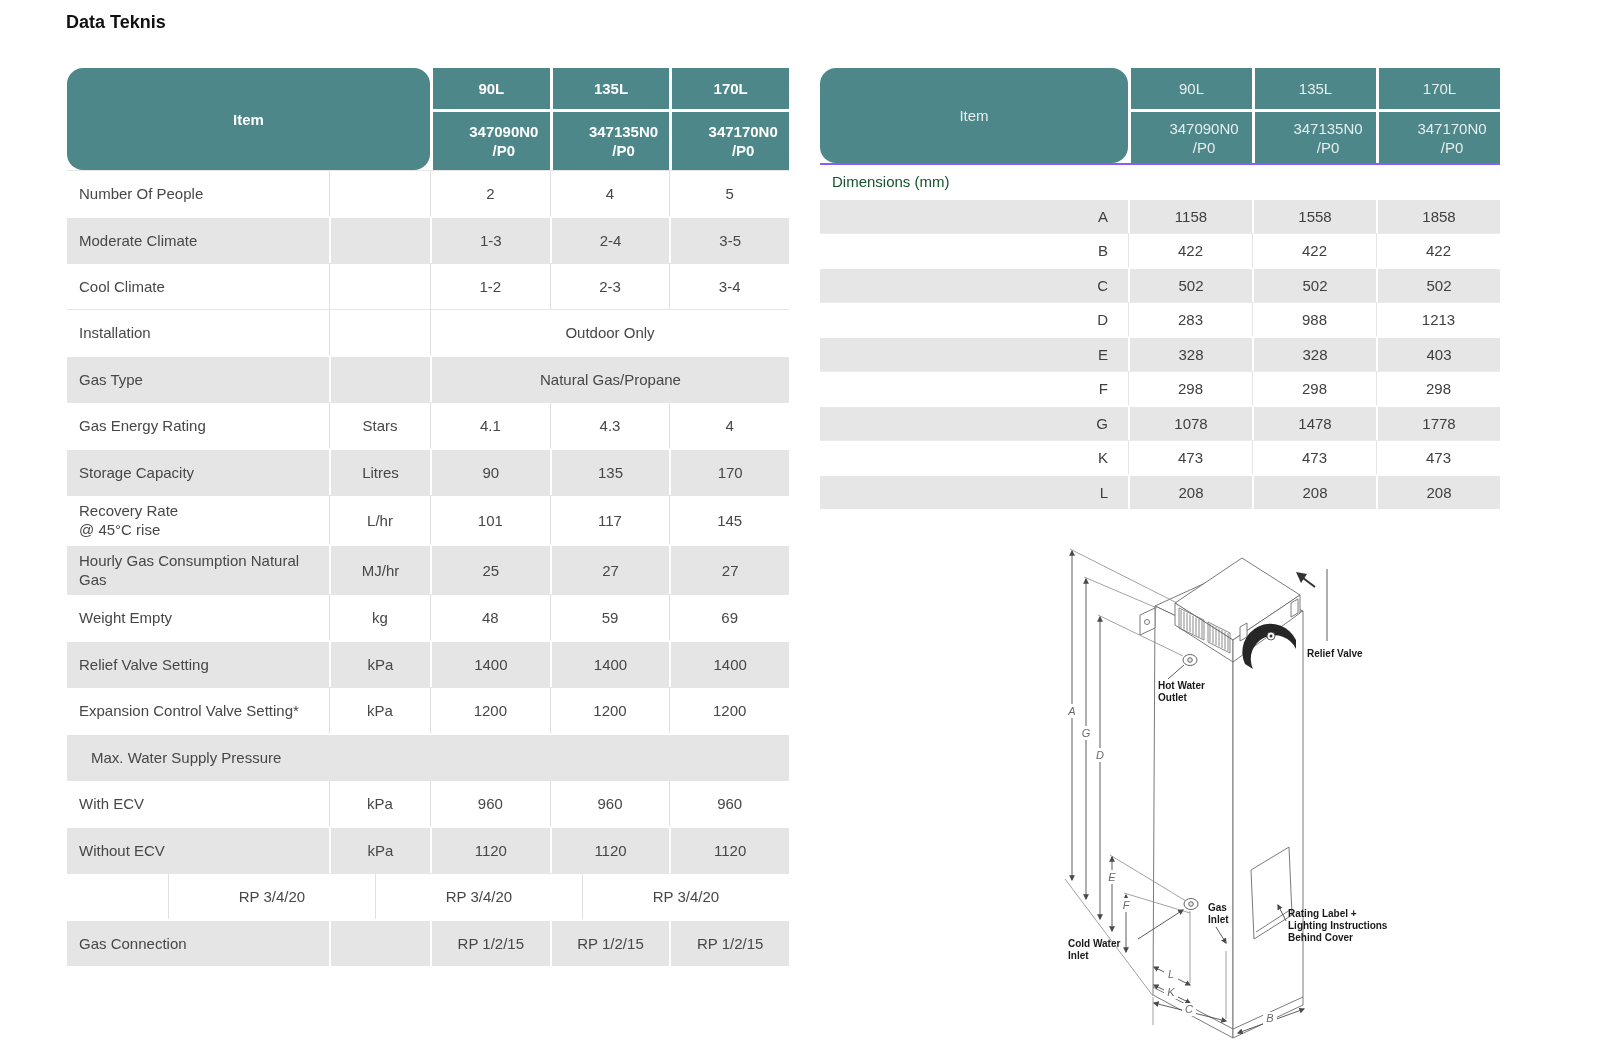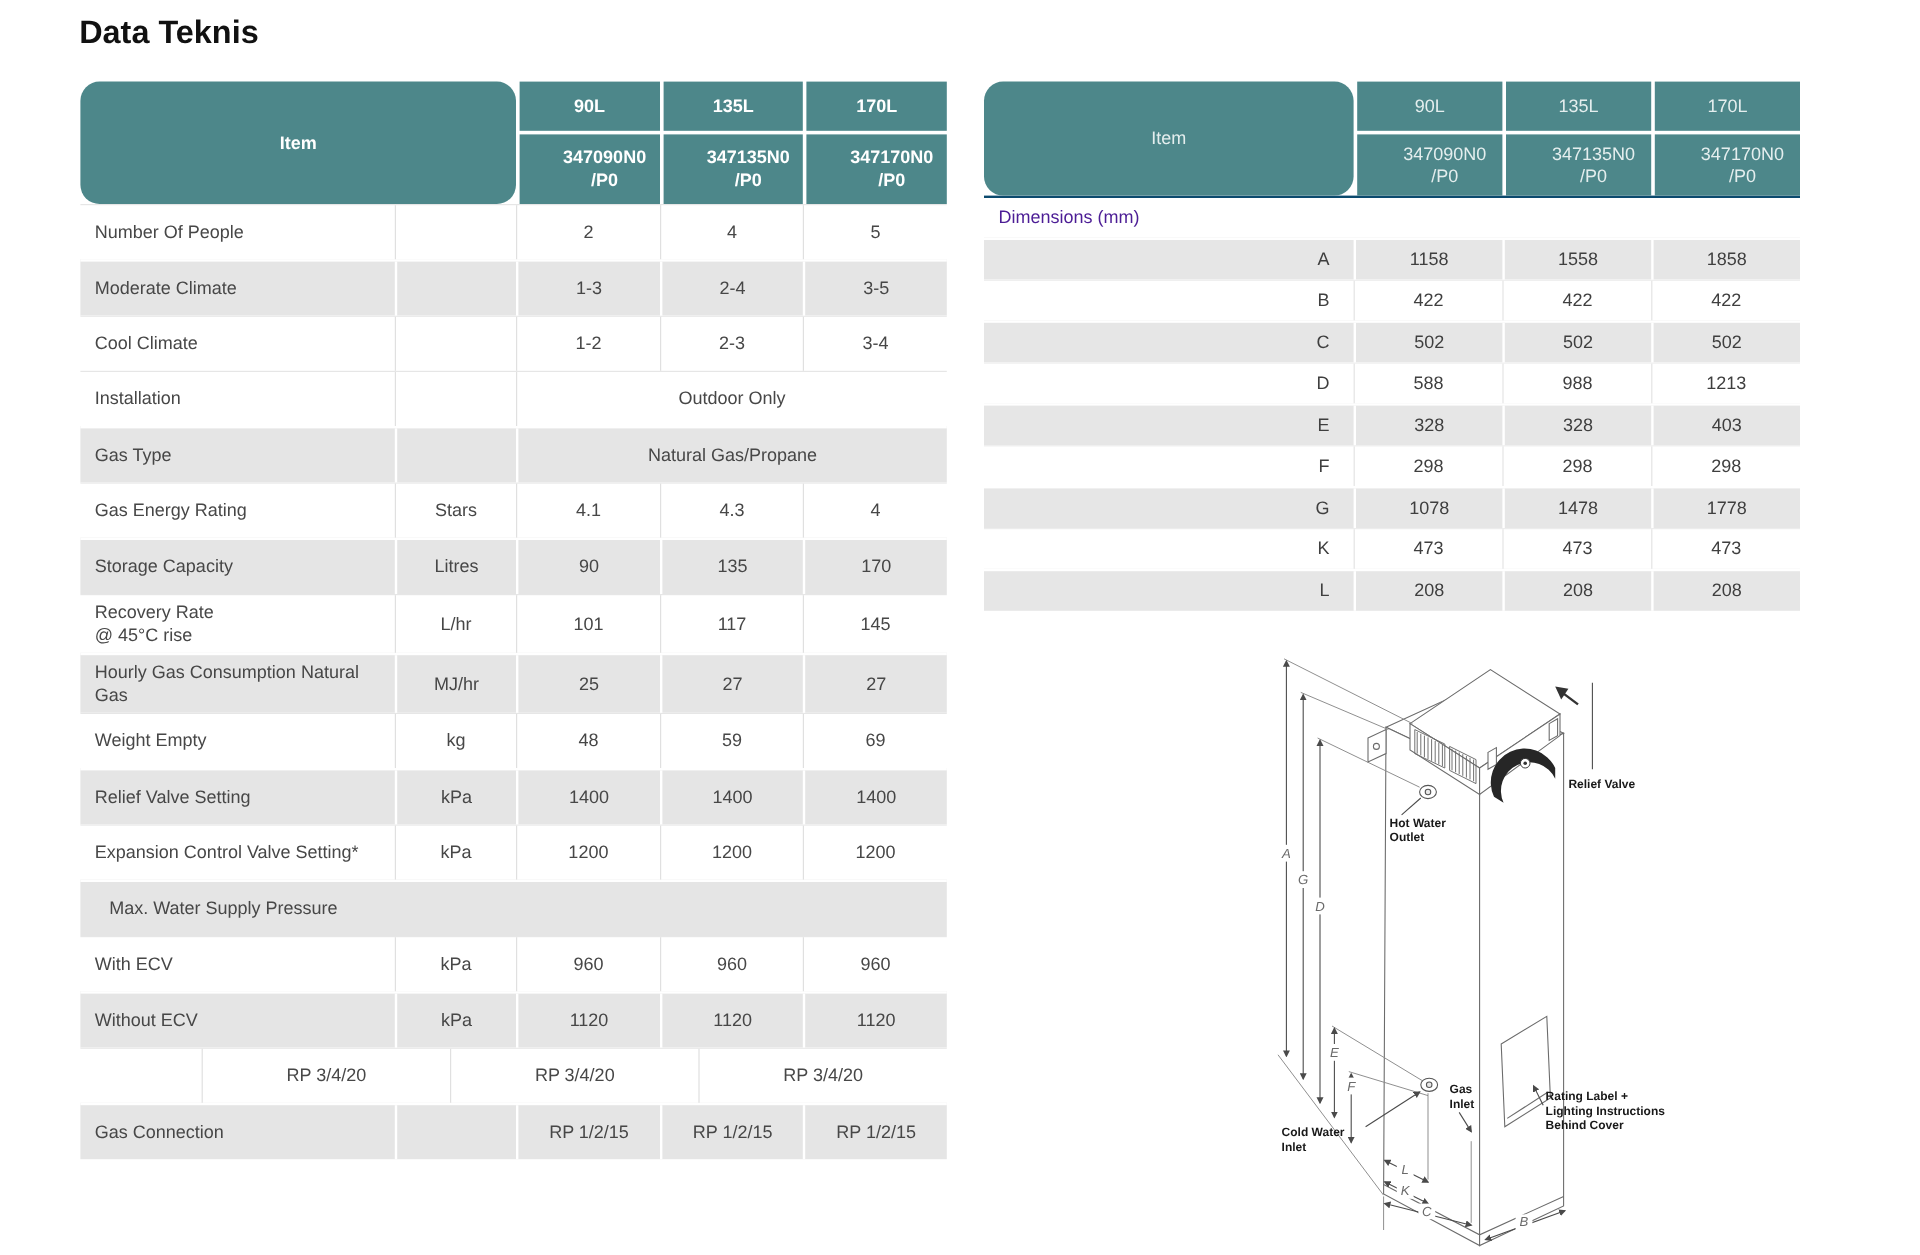--- a/index.html
+++ b/index.html
@@ -1,20 +1,20 @@
 <!DOCTYPE html>
 <html style="--teal: #4D878A; --shade: #E5E5E5;"><head>
 <meta charset="utf-8">
 <style>
   html,body{margin:0;padding:0;background:#fff;}
   body{position:relative;width:1600px;height:1046px;overflow:hidden;
        font-family:"Liberation Sans","DejaVu Sans",sans-serif;color:#474747;}
   :root{--teal:#4D878A;--shade:#E5E5E5;}
 
-  .page-title{position:absolute;left:66px;top:12px;font-size:27px;font-weight:700;color:#111;}
+  .page-title{position:absolute;left:66px;top:12px;font-size:18px;font-weight:700;color:#111;}
 
   
   .tbl{position:absolute;font-size:15px;}
   .thead{display:flex;background:#fff;}
   .th-item{background:var(--teal);color:#fff;display:flex;align-items:center;justify-content:center;font-weight:700;border-radius:16px;}
   .th-col{flex:1;margin-left:3px;display:flex;flex-direction:column;}
   .th-size{height:41px;background:var(--teal);color:#fff;display:flex;align-items:center;justify-content:center;font-weight:700;}
   .th-code{flex:1;margin-top:3px;background:var(--teal);color:#fff;display:flex;align-items:center;justify-content:center;
            text-align:center;white-space:pre-line;line-height:19px;font-weight:700;padding-left:25px;}
 
@@ -33,21 +33,21 @@
   .srow.shaded{background:var(--shade);border-top:2px solid #fff;}
   .c{display:flex;align-items:center;justify-content:center;box-sizing:border-box;padding:5px 6px;line-height:19px;}
   .c.label{width:262px;justify-content:flex-start;text-align:left;padding-left:12px;white-space:pre-line;}
   .c.unit{width:101px;}
   .c.val{flex:1;}
   .c.span{flex:3;}
   .c.full{flex:1;justify-content:flex-start;padding-left:24px;}
   .srow .c + .c{border-left:1px solid #e0e0e0;}
   .srow.shaded .c + .c{border-left:2px solid #fff;}
 
-  .dim-section{min-height:33px;display:flex;align-items:center;padding-left:12px;background:#fff;border-top:2px solid #0c4a6e;color:#4c1d95;}
+  .dim-section{min-height:33px;display:flex;align-items:center;padding-left:12px;background:#fff;border-top:2px solid #8b5cf6;color:#14532d;}
   .drow{display:flex;min-height:33px;background:#fff;border-top:1px solid #ececec;}
   .drow.shaded{background:#E6E6E6;border-top:2px solid #fff;}
   .drow .c.letter{width:308px;justify-content:flex-end;padding-right:20px;color:#3f3f3f;}
   .drow .c.val{flex:1;color:#3f3f3f;}
   .drow .c + .c{border-left:1px solid #e4e4e4;}
   .drow.shaded .c + .c{border-left:2px solid #fff;}
 
   
   .diagram{position:absolute;left:1040px;top:523px;width:390px;height:517px;}
   .dia-label{font-size:10px;font-weight:700;fill:#191919;font-family:"Liberation Sans",sans-serif;}
@@ -226,21 +226,21 @@
         <div class="c val">422</div>
       </div>
       <div class="drow shaded">
         <div class="c letter">C</div>
         <div class="c val">502</div>
         <div class="c val">502</div>
         <div class="c val">502</div>
       </div>
       <div class="drow">
         <div class="c letter">D</div>
-        <div class="c val">588</div>
+        <div class="c val">283</div>
         <div class="c val">988</div>
         <div class="c val">1213</div>
       </div>
       <div class="drow shaded">
         <div class="c letter">E</div>
         <div class="c val">328</div>
         <div class="c val">328</div>
         <div class="c val">403</div>
       </div>
       <div class="drow">

